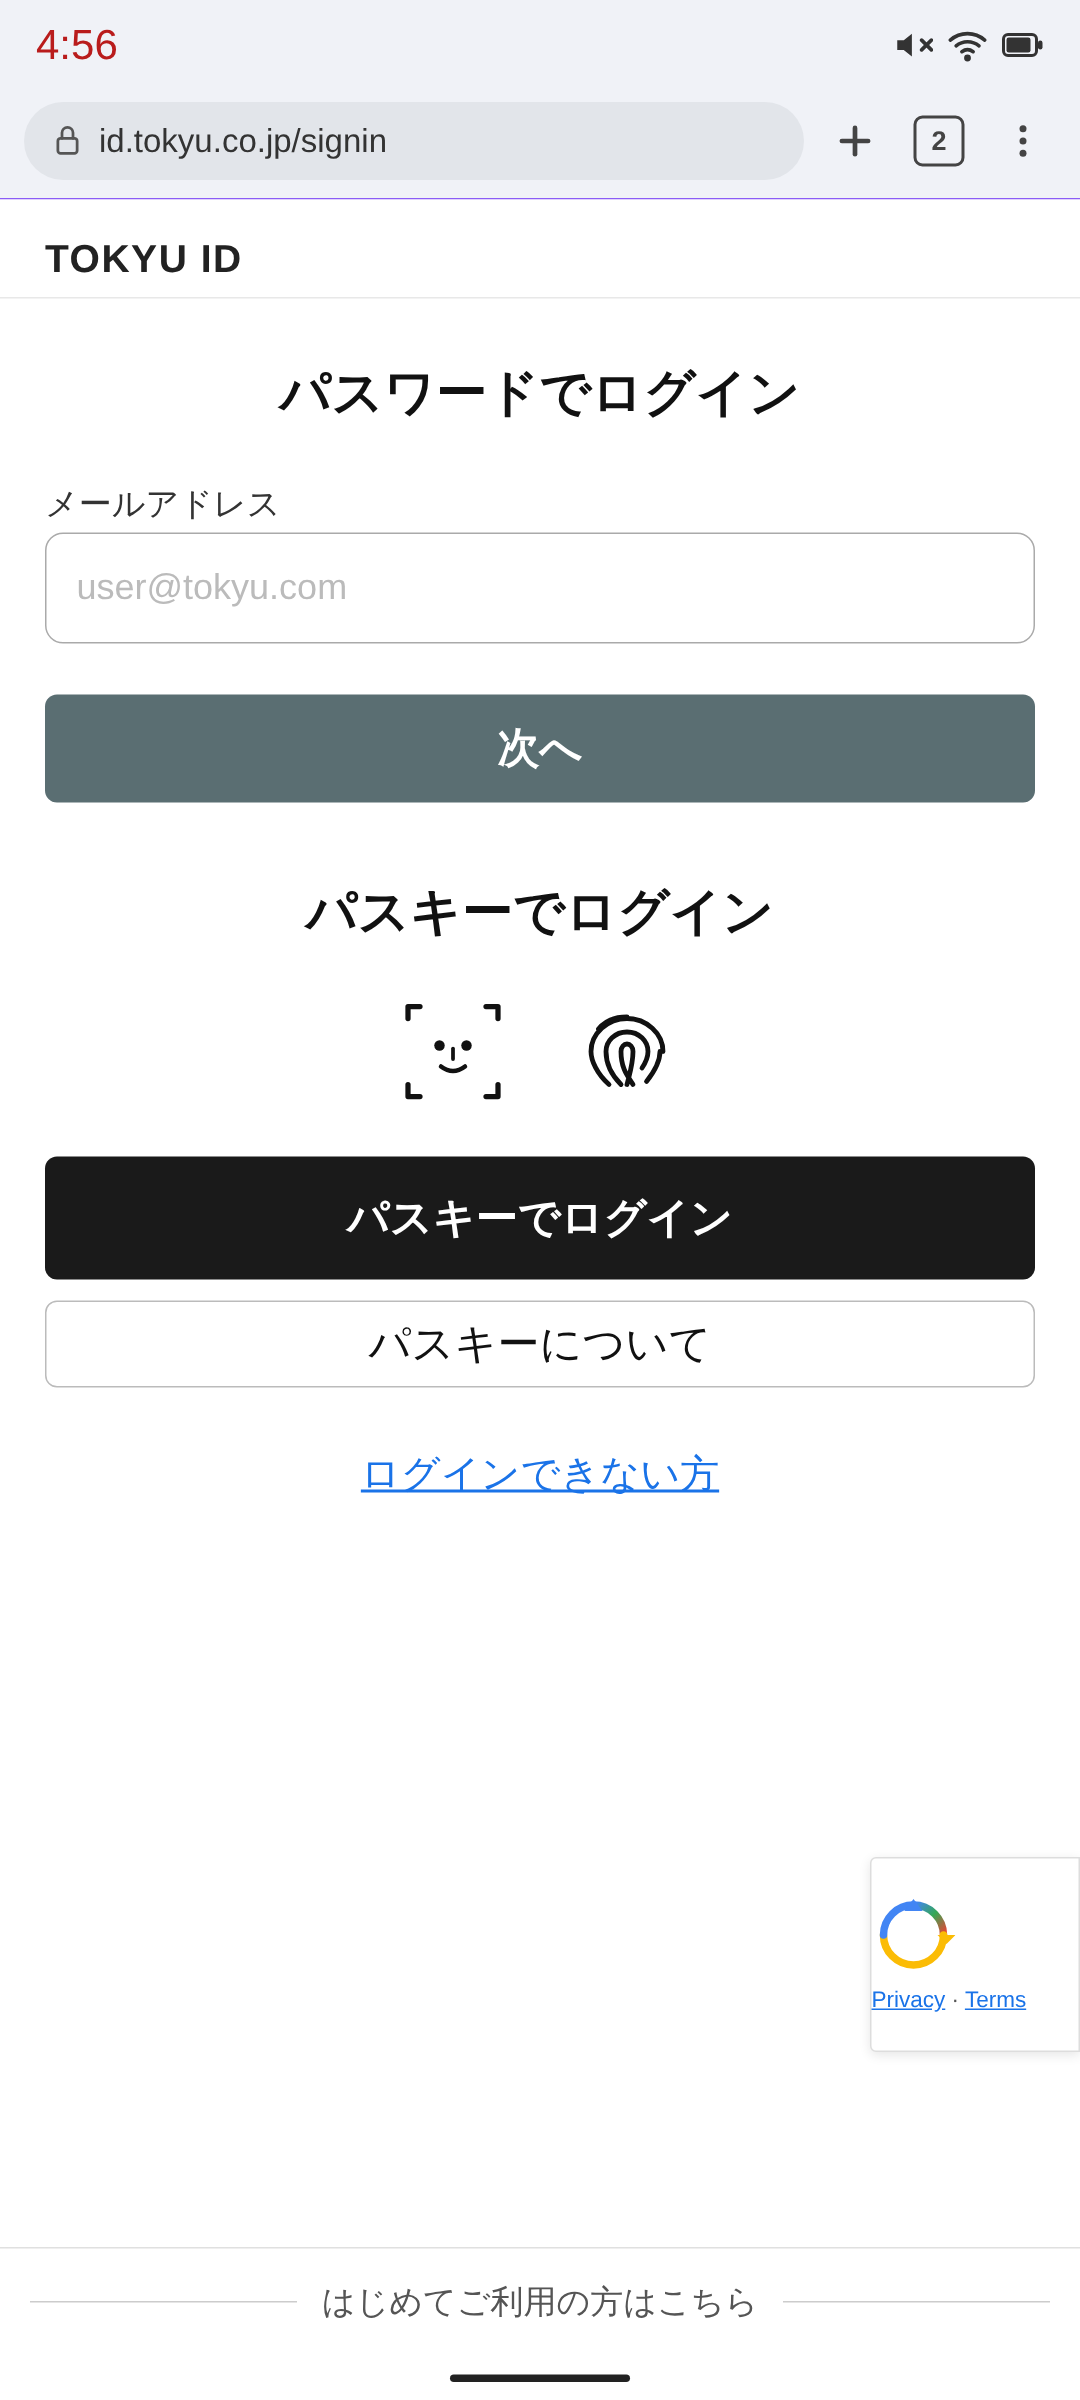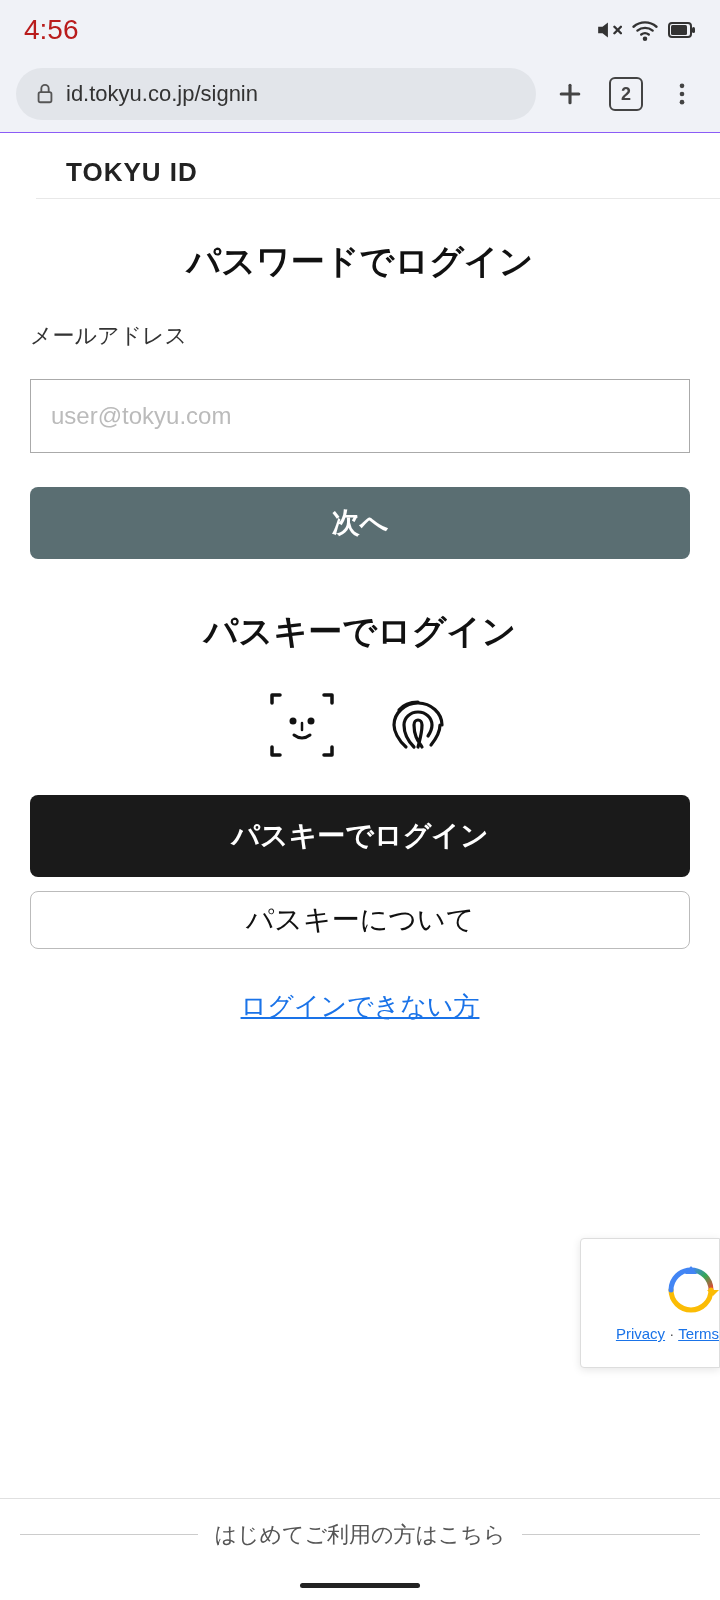--- a/index.html
+++ b/index.html
@@ -100,21 +100,20 @@
       background: #ffffff;
       flex: 1;
       display: flex;
       flex-direction: column;
     }
 
     
     .site-header {
       padding: 24px 30px 10px;
       border-bottom: 1px solid #e8e8e8;
-      margin-left: 36px;
     }
     .site-logo {
       font-size: 26px;
       font-weight: 800;
       color: #222;
       letter-spacing: 1px;
     }
 
     
     .main-content {
@@ -133,28 +132,28 @@
       margin-bottom: 36px;
     }
 
     .field-group {
       width: 100%;
       margin-bottom: 20px;
     }
     .field-label {
       font-size: 22px;
       color: #333;
-      margin-bottom: 28px;
+      margin-bottom: 4px;
       display: block;
     }
     .text-input {
       width: 100%;
       height: 74px;
       border: 1.5px solid #aaa;
-      border-radius: 0;
+      border-radius: 12px;
       padding: 0 20px;
       font-size: 24px;
       color: #999;
       outline: none;
       background: #fff;
     }
     .text-input::placeholder {
       color: #bbb;
     }
 
@@ -243,21 +242,21 @@
       position: absolute;
       right: 0;
       bottom: 130px;
       width: 140px;
       height: 130px;
       background: #fff;
       border: 1px solid #ddd;
       border-radius: 4px 0 0 4px;
       display: flex;
       flex-direction: column;
-      align-items: flex-end;
+      align-items: flex-start;
       justify-content: center;
       gap: 6px;
       box-shadow: 0 2px 8px rgba(0,0,0,0.1);
     }
     .recaptcha-logo {
       font-size: 50px;
     }
     .recaptcha-text {
       font-size: 15px;
       color: #555;

